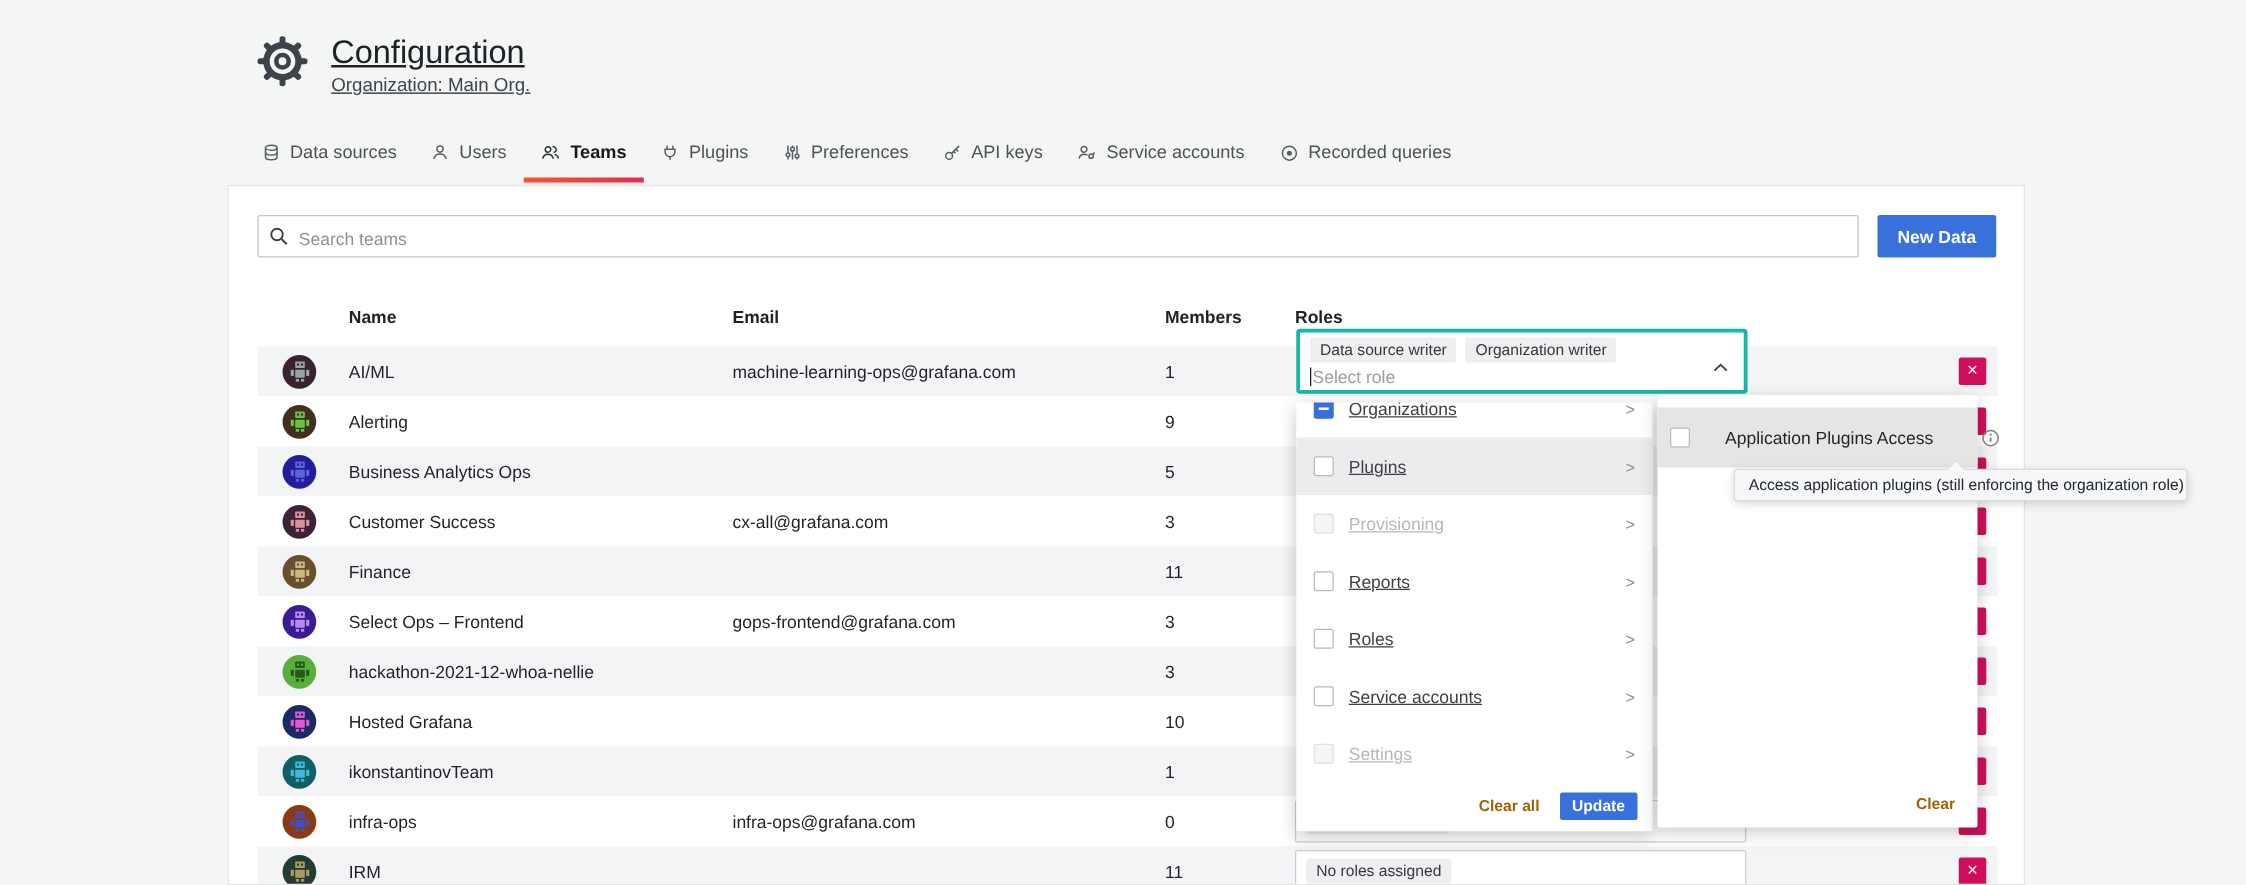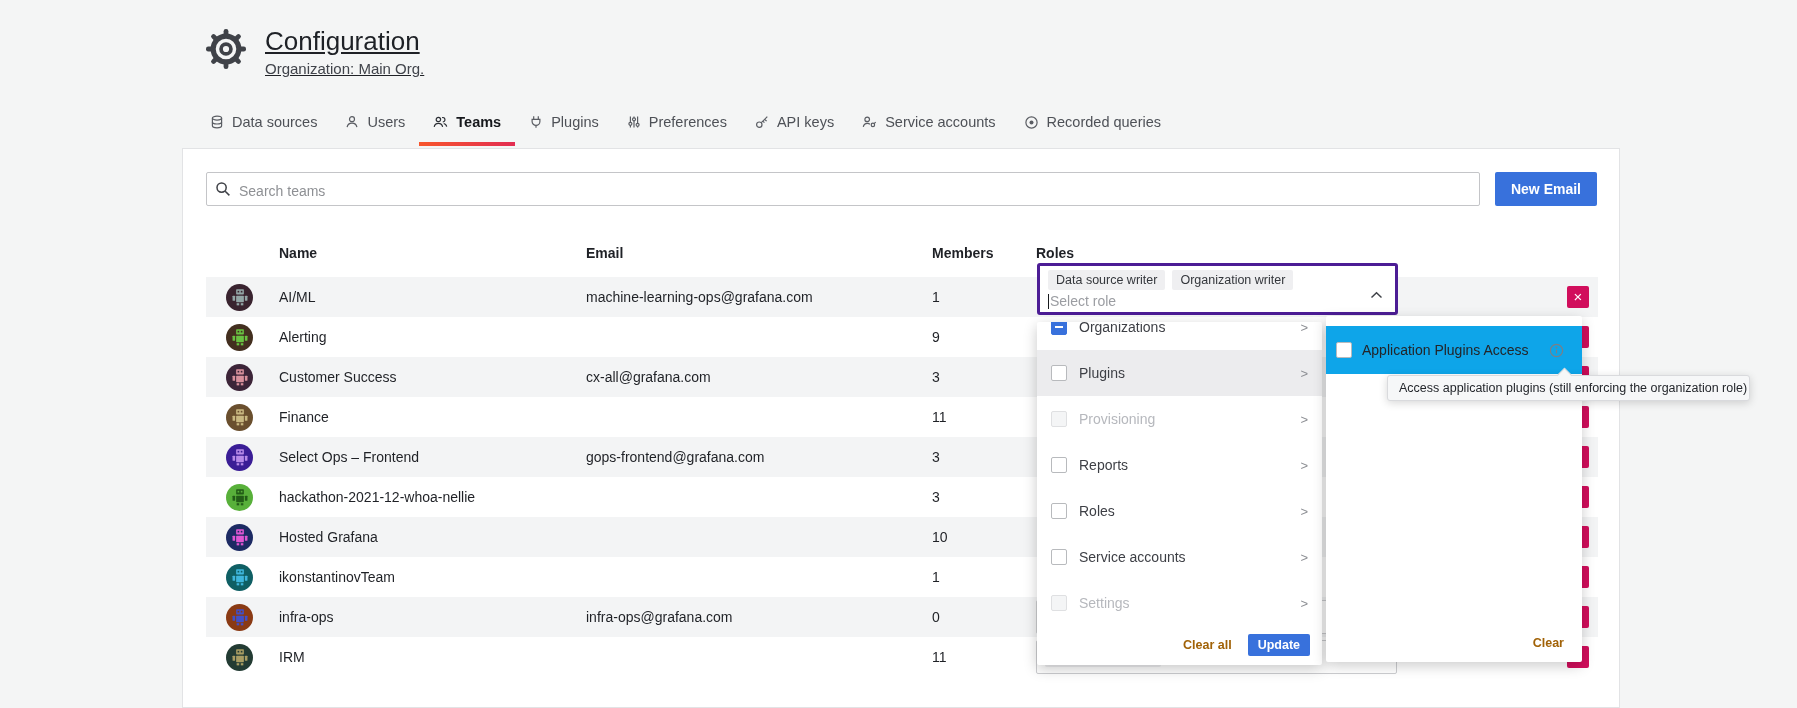--- a/index.html
+++ b/index.html
@@ -45,49 +45,49 @@
         background:#d10e5c;color:#fff;font-size:15px;line-height:20px;text-align:center;cursor:pointer;padding:0;}
 
   
   .mini-picker{width:361px;height:34px;box-sizing:border-box;border:1px solid #cccdd0;border-radius:2px;
         background:#fff;display:flex;align-items:center;padding:0 8px;}
   .tag{background:#efeff1;color:#34373c;font-size:12.5px;padding:3px 8px;border-radius:2px;white-space:nowrap;}
   .tag.empty{width:98px;height:14px;}
 
   
   .picker-open{position:absolute;left:1037px;top:263px;width:361px;height:52px;box-sizing:border-box;
-        background:#fff;border:3px solid #4c1d95;border-radius:3px;padding:4px 8px;z-index:6;}
+        background:#fff;border:3px solid #14b8a6;border-radius:3px;padding:4px 8px;z-index:6;}
   .picker-open .tagline{display:flex;gap:7px;}
   .picker-open .inputline{display:flex;align-items:center;margin-top:3px;font-size:14px;color:#9b9da2;}
   .cursor-bar{display:inline-block;width:1px;height:15px;background:#17191d;margin-right:1px;}
   .caret{position:absolute;right:12px;top:20px;color:#3f4248;}
 
   
   .dropdown{position:absolute;left:1037px;top:322px;width:285px;height:343px;background:#fff;border-radius:2px;
         box-shadow:0 4px 14px rgba(0,0,0,.22);z-index:10;overflow:hidden;}
   .menu-item{height:46px;display:flex;align-items:center;gap:12px;padding:0 14px;font-size:14px;color:#3d3f45;cursor:pointer;}
   .menu-item.clipped{margin-top:-18px;}
   .menu-item.hover{background:#ececee;}
   .menu-item.disabled{color:#b6b8bd;cursor:default;}
-  .menu-item .mlabel{flex:1;}
+  .menu-item .mlabel{flex:1;text-decoration:underline;}
   .chev{color:#8d8f94;font-size:13px;}
   .cb{width:16px;height:16px;box-sizing:border-box;border:1px solid #b8babd;border-radius:2px;background:#fff;position:relative;flex:none;}
   .cb.indeterminate{background:#3871dc;border-color:#3871dc;}
   .cb.indeterminate::after{content:"";position:absolute;left:3px;top:6px;width:8px;height:2px;background:#fff;}
   .cb.disabled{background:#f4f5f6;border-color:#dfe0e2;}
   .dd-footer{position:absolute;right:12px;bottom:9px;display:flex;align-items:center;gap:16px;}
   .link-btn{color:#a16207;font-size:12.5px;font-weight:700;cursor:pointer;background:none;border:none;font-family:inherit;padding:0;}
   .btn-small{height:22px;background:#3871dc;color:#fff;border:none;border-radius:2px;font-size:12.5px;
         font-weight:700;font-family:inherit;padding:0 10px;cursor:pointer;}
 
   
   .submenu{position:absolute;left:1326px;top:316px;width:256px;height:346px;background:#fff;border-radius:2px;
         box-shadow:0 4px 14px rgba(0,0,0,.2);z-index:15;}
-  .submenu-item{margin-top:10px;height:48px;display:flex;align-items:center;gap:10px;padding:0 10px;
-        background:#0ea5e9;font-size:14px;color:#232529;cursor:pointer;}
+  .submenu-item{margin-top:10px;height:48px;display:flex;align-items:center;gap:28px;padding:0 10px;
+        background:#e5e5e5;font-size:14px;color:#232529;cursor:pointer;}
   .submenu-item .slabel{white-space:nowrap;}
   .info-icon{margin-left:10px;display:flex;align-items:center;cursor:pointer;}
   .sub-clear{position:absolute;right:18px;bottom:12px;}
 
   
   .tooltip{position:absolute;left:1387px;top:375px;width:363px;box-sizing:border-box;z-index:20;
         background:#f6f7f8;border:1px solid #d9dadd;border-radius:3px;box-shadow:0 2px 8px rgba(0,0,0,.16);
         font-size:12.5px;color:#24272c;padding:5px 11px;white-space:nowrap;}
   .tooltip .arrow{position:absolute;left:171px;top:-6px;width:10px;height:10px;background:#f6f7f8;
         border-left:1px solid #d9dadd;border-top:1px solid #d9dadd;transform:rotate(45deg);}
@@ -207,21 +207,21 @@
     <div class="toolbar">
       <div class="search-box">
         <span class="search-icon">
           <svg width="16" height="16" viewBox="0 0 16 16" fill="none" stroke="currentColor" stroke-width="1.5">
             <circle cx="6.6" cy="6.6" r="4.6"></circle>
               <path d="M10.2 10.2 14.4 14.4"></path>
           </svg>
         </span>
         <input type="text" placeholder="Search teams" style="">
       </div>
-      <button class="btn-primary">New Email</button>
+      <button class="btn-primary">New Data</button>
     </div>
 
     <div class="thead tgrid">
       <div></div>
       <div>Name</div>
       <div>Email</div>
       <div>Members</div>
       <div>Roles</div>
       <div></div>
     </div>
@@ -263,20 +263,43 @@
               </g>
               <g fill="#432f1f">
                 <rect x="5.1" y="2.2" width="1.3" height="1.3"></rect>
                 <rect x="7.6" y="2.2" width="1.3" height="1.3"></rect>
               </g>
             </svg>
           </div>
     <div class="cell-name">Alerting</div>
     <div class="cell-email"></div>
     <div class="cell-members">9</div>
+    <div class="cell-roles"></div>
+    <button class="del-btn">×</button>
+  </div>
+        <div class="row tgrid">
+    <div class="avatar" style="background: rgb(35, 28, 156);">
+            <svg viewBox="0 0 14 14" width="18" height="18">
+              <g fill="#5b63d6">
+                <rect x="4" y="1" width="6" height="4" rx="0.5"></rect>
+                <rect x="1.2" y="6" width="2" height="4" rx="0.5"></rect>
+                <rect x="10.8" y="6" width="2" height="4" rx="0.5"></rect>
+                <rect x="4" y="6" width="6" height="5" rx="0.5"></rect>
+                <rect x="4.4" y="11.8" width="2" height="1.7"></rect>
+                <rect x="7.6" y="11.8" width="2" height="1.7"></rect>
+              </g>
+              <g fill="#231c9c">
+                <rect x="5.1" y="2.2" width="1.3" height="1.3"></rect>
+                <rect x="7.6" y="2.2" width="1.3" height="1.3"></rect>
+              </g>
+            </svg>
+          </div>
+    <div class="cell-name">Business Analytics Ops</div>
+    <div class="cell-email"></div>
+    <div class="cell-members">5</div>
     <div class="cell-roles"></div>
     <button class="del-btn">×</button>
   </div>
         <div class="row tgrid">
     <div class="avatar" style="background: rgb(60, 36, 56);">
             <svg viewBox="0 0 14 14" width="18" height="18">
               <g fill="#d9909c">
                 <rect x="4" y="1" width="6" height="4" rx="0.5"></rect>
                 <rect x="1.2" y="6" width="2" height="4" rx="0.5"></rect>
                 <rect x="10.8" y="6" width="2" height="4" rx="0.5"></rect>

